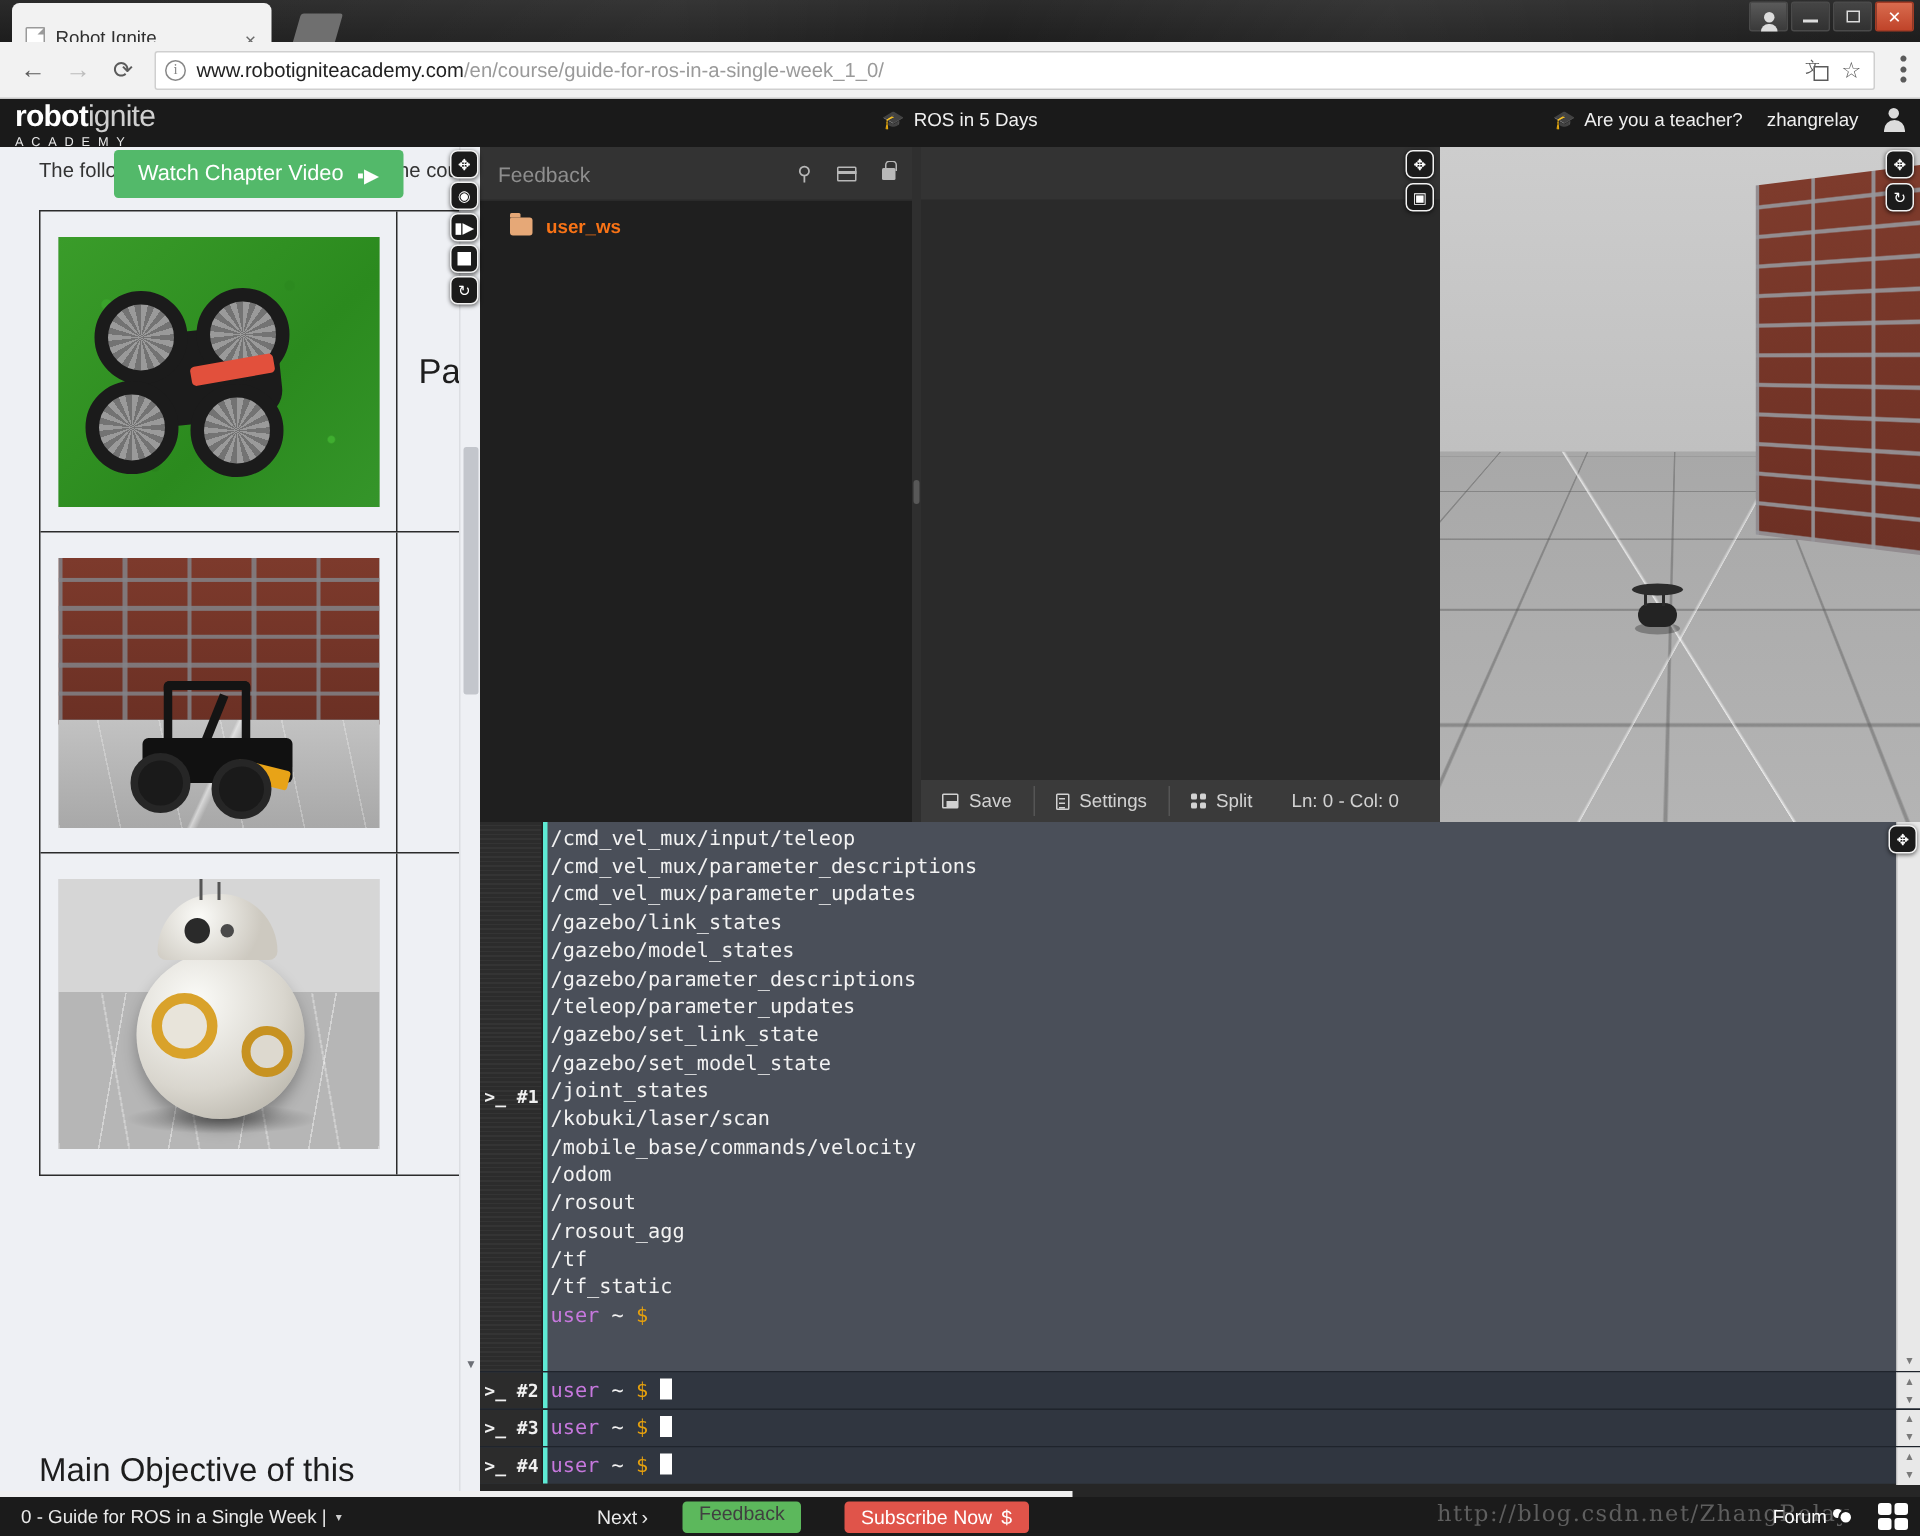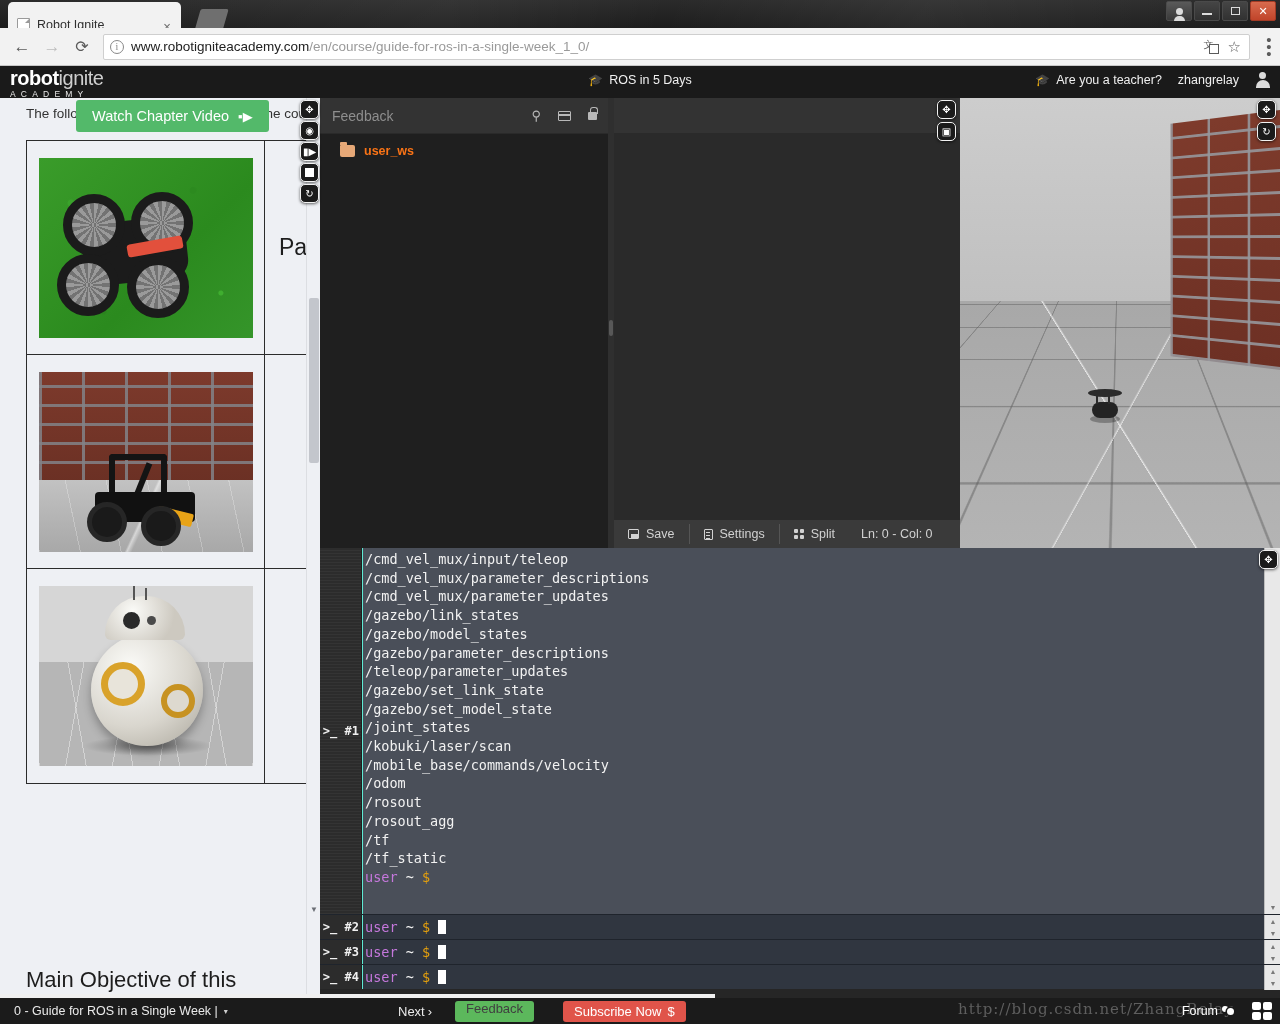--- a/index.html
+++ b/index.html
@@ -376,21 +376,21 @@
     border-right: 1px solid #1e1e1e;
     background-image: repeating-linear-gradient(0deg, rgba(255,255,255,.04) 0 1px, transparent 1px 3px);
   }
   .term-tag {
     position:absolute; right: 2px; color:#f0f0f0; font-size: 12px;
     font-family:"DejaVu Sans Mono", monospace; font-weight:bold; white-space:nowrap;
   }
   .term-body {
     flex:1; padding: 2px 0 0 2px; font-family: "DejaVu Sans Mono", monospace;
     font-size: 13.5px; line-height: 18.7px; color: #f2f2f2;
-    border-left: 1px solid #5eead4;
+    border-left: 3px solid #5eead4;
     overflow:hidden;
   }
   .prompt .u { color:#c678dd; }
   .prompt .t { color:#f2f2f2; }
   .prompt .d { color:#e5a00d; }
   .term-row {
     position:absolute; left:0; width: 960px; height: 25px; background:#303640;
     border-top: 1px solid #1f242c; display:flex;
   }
   .term-row .term-body{

